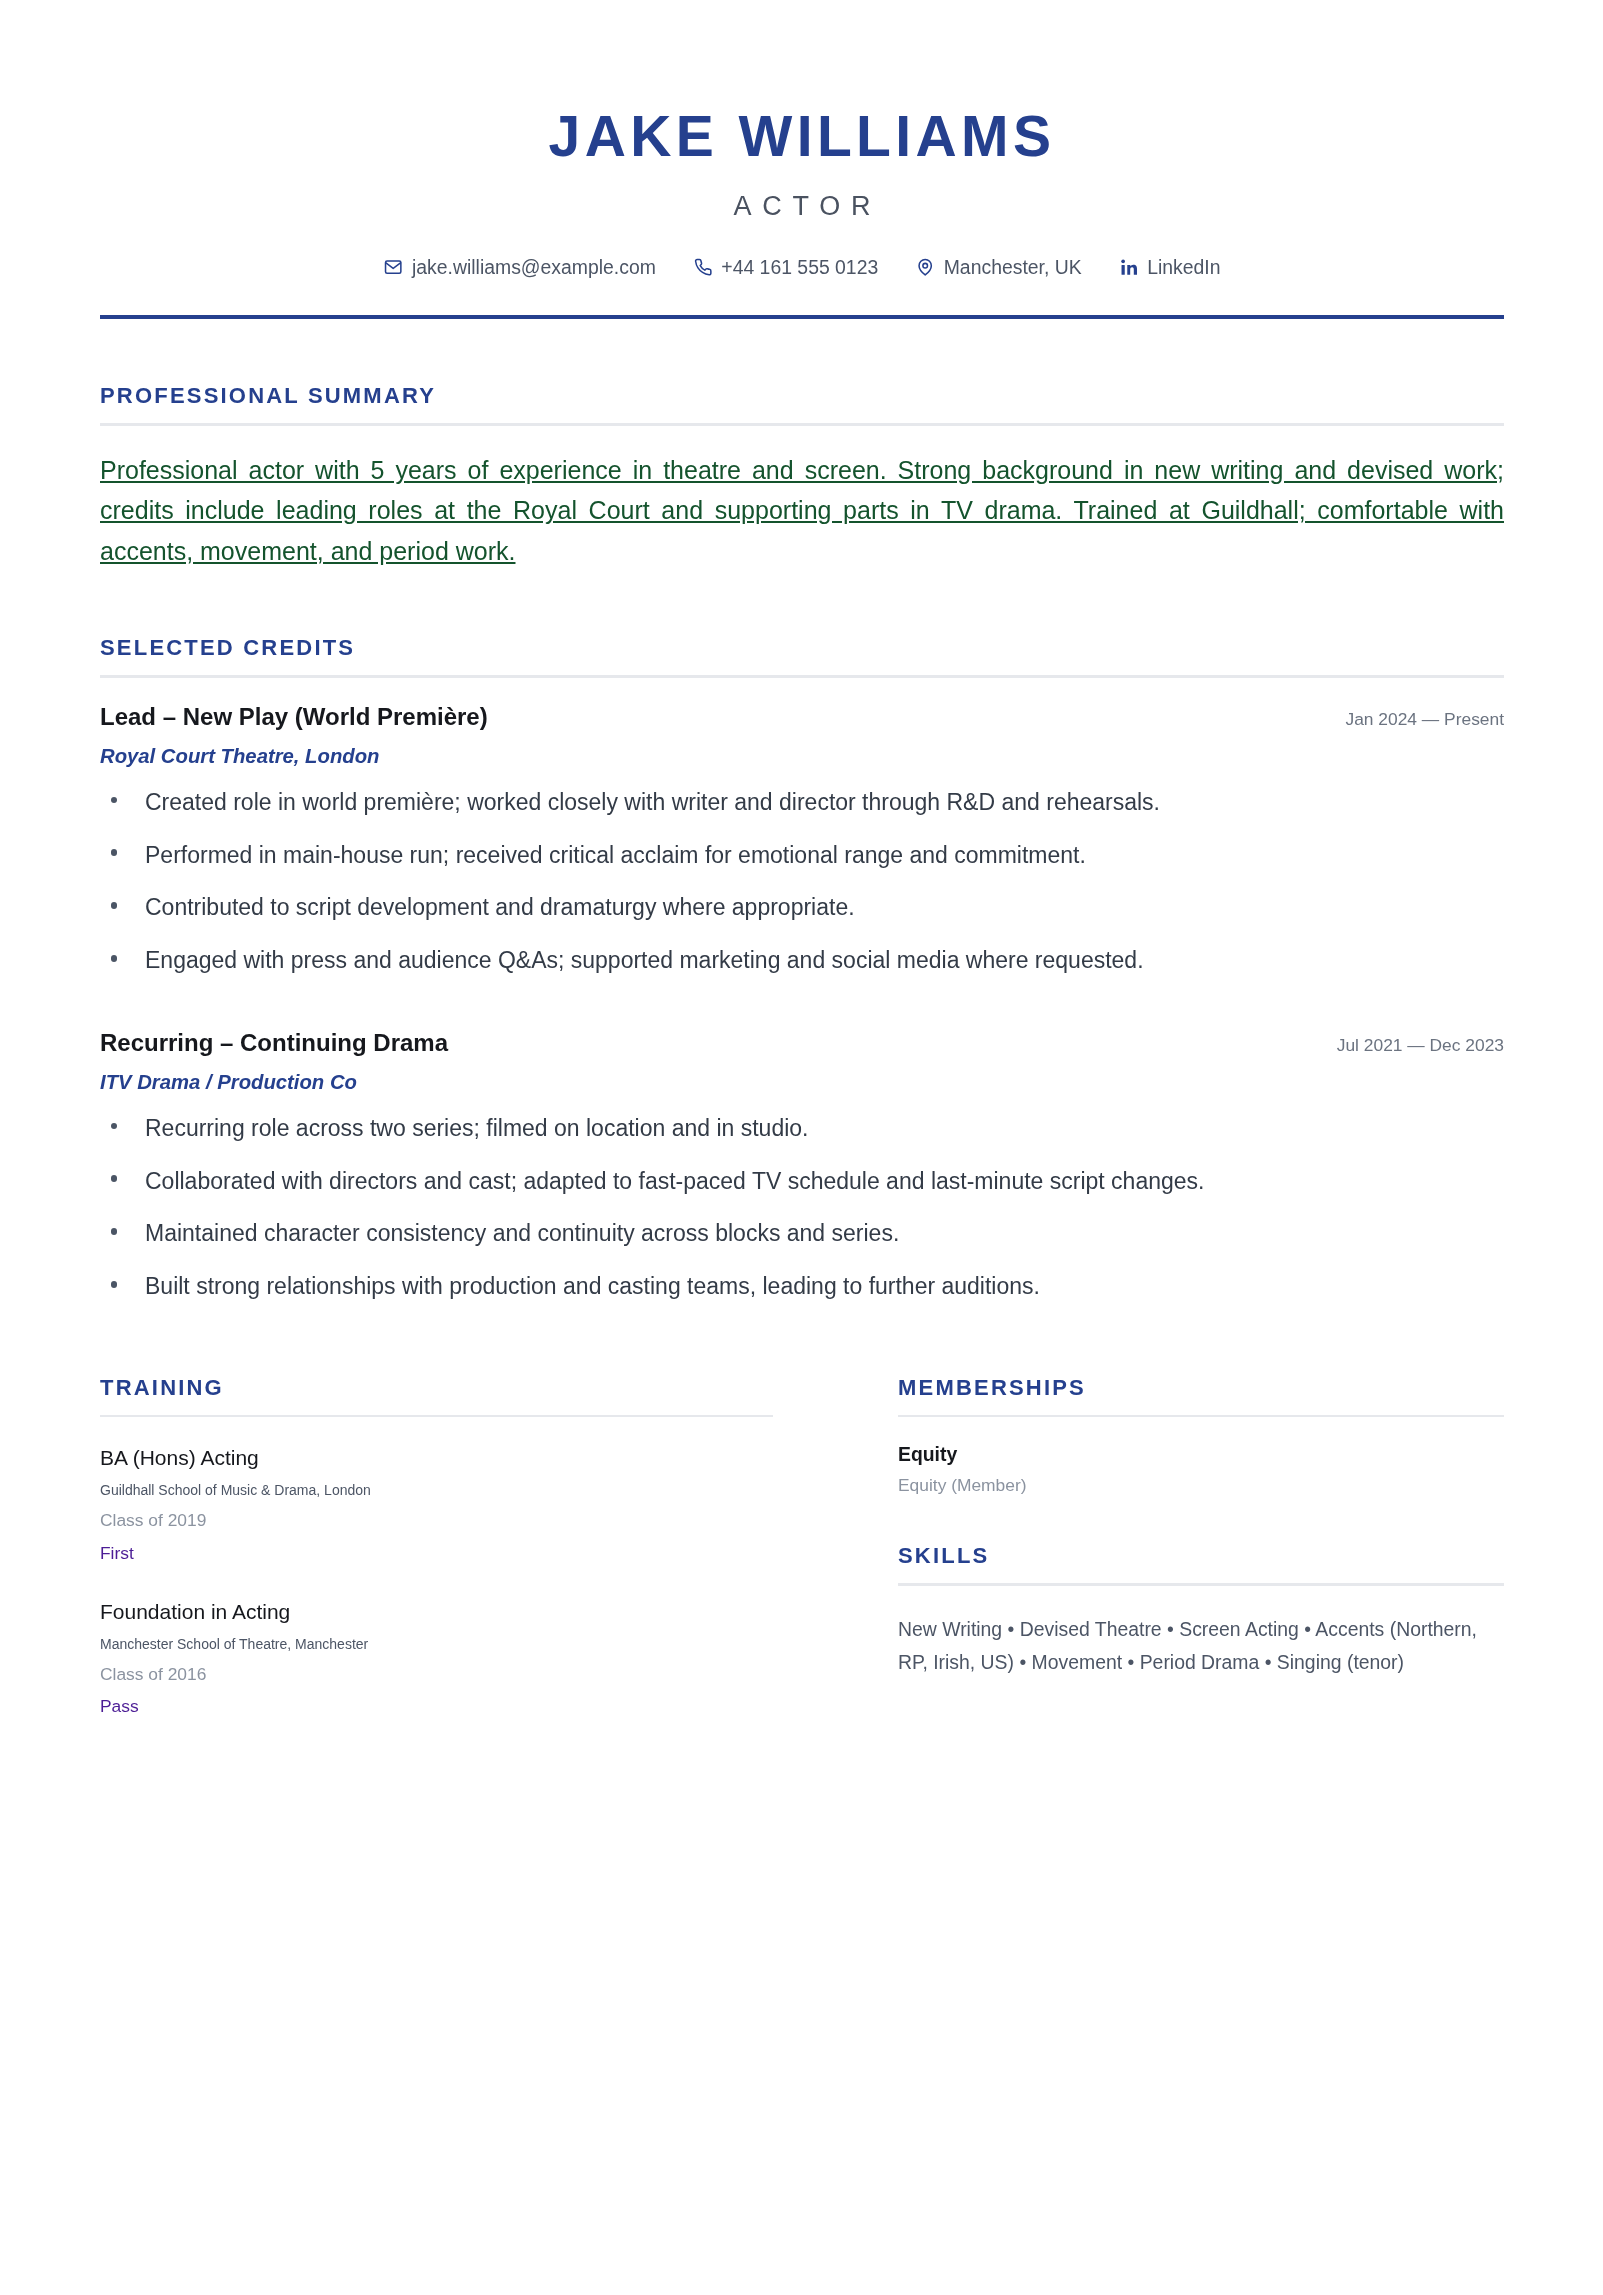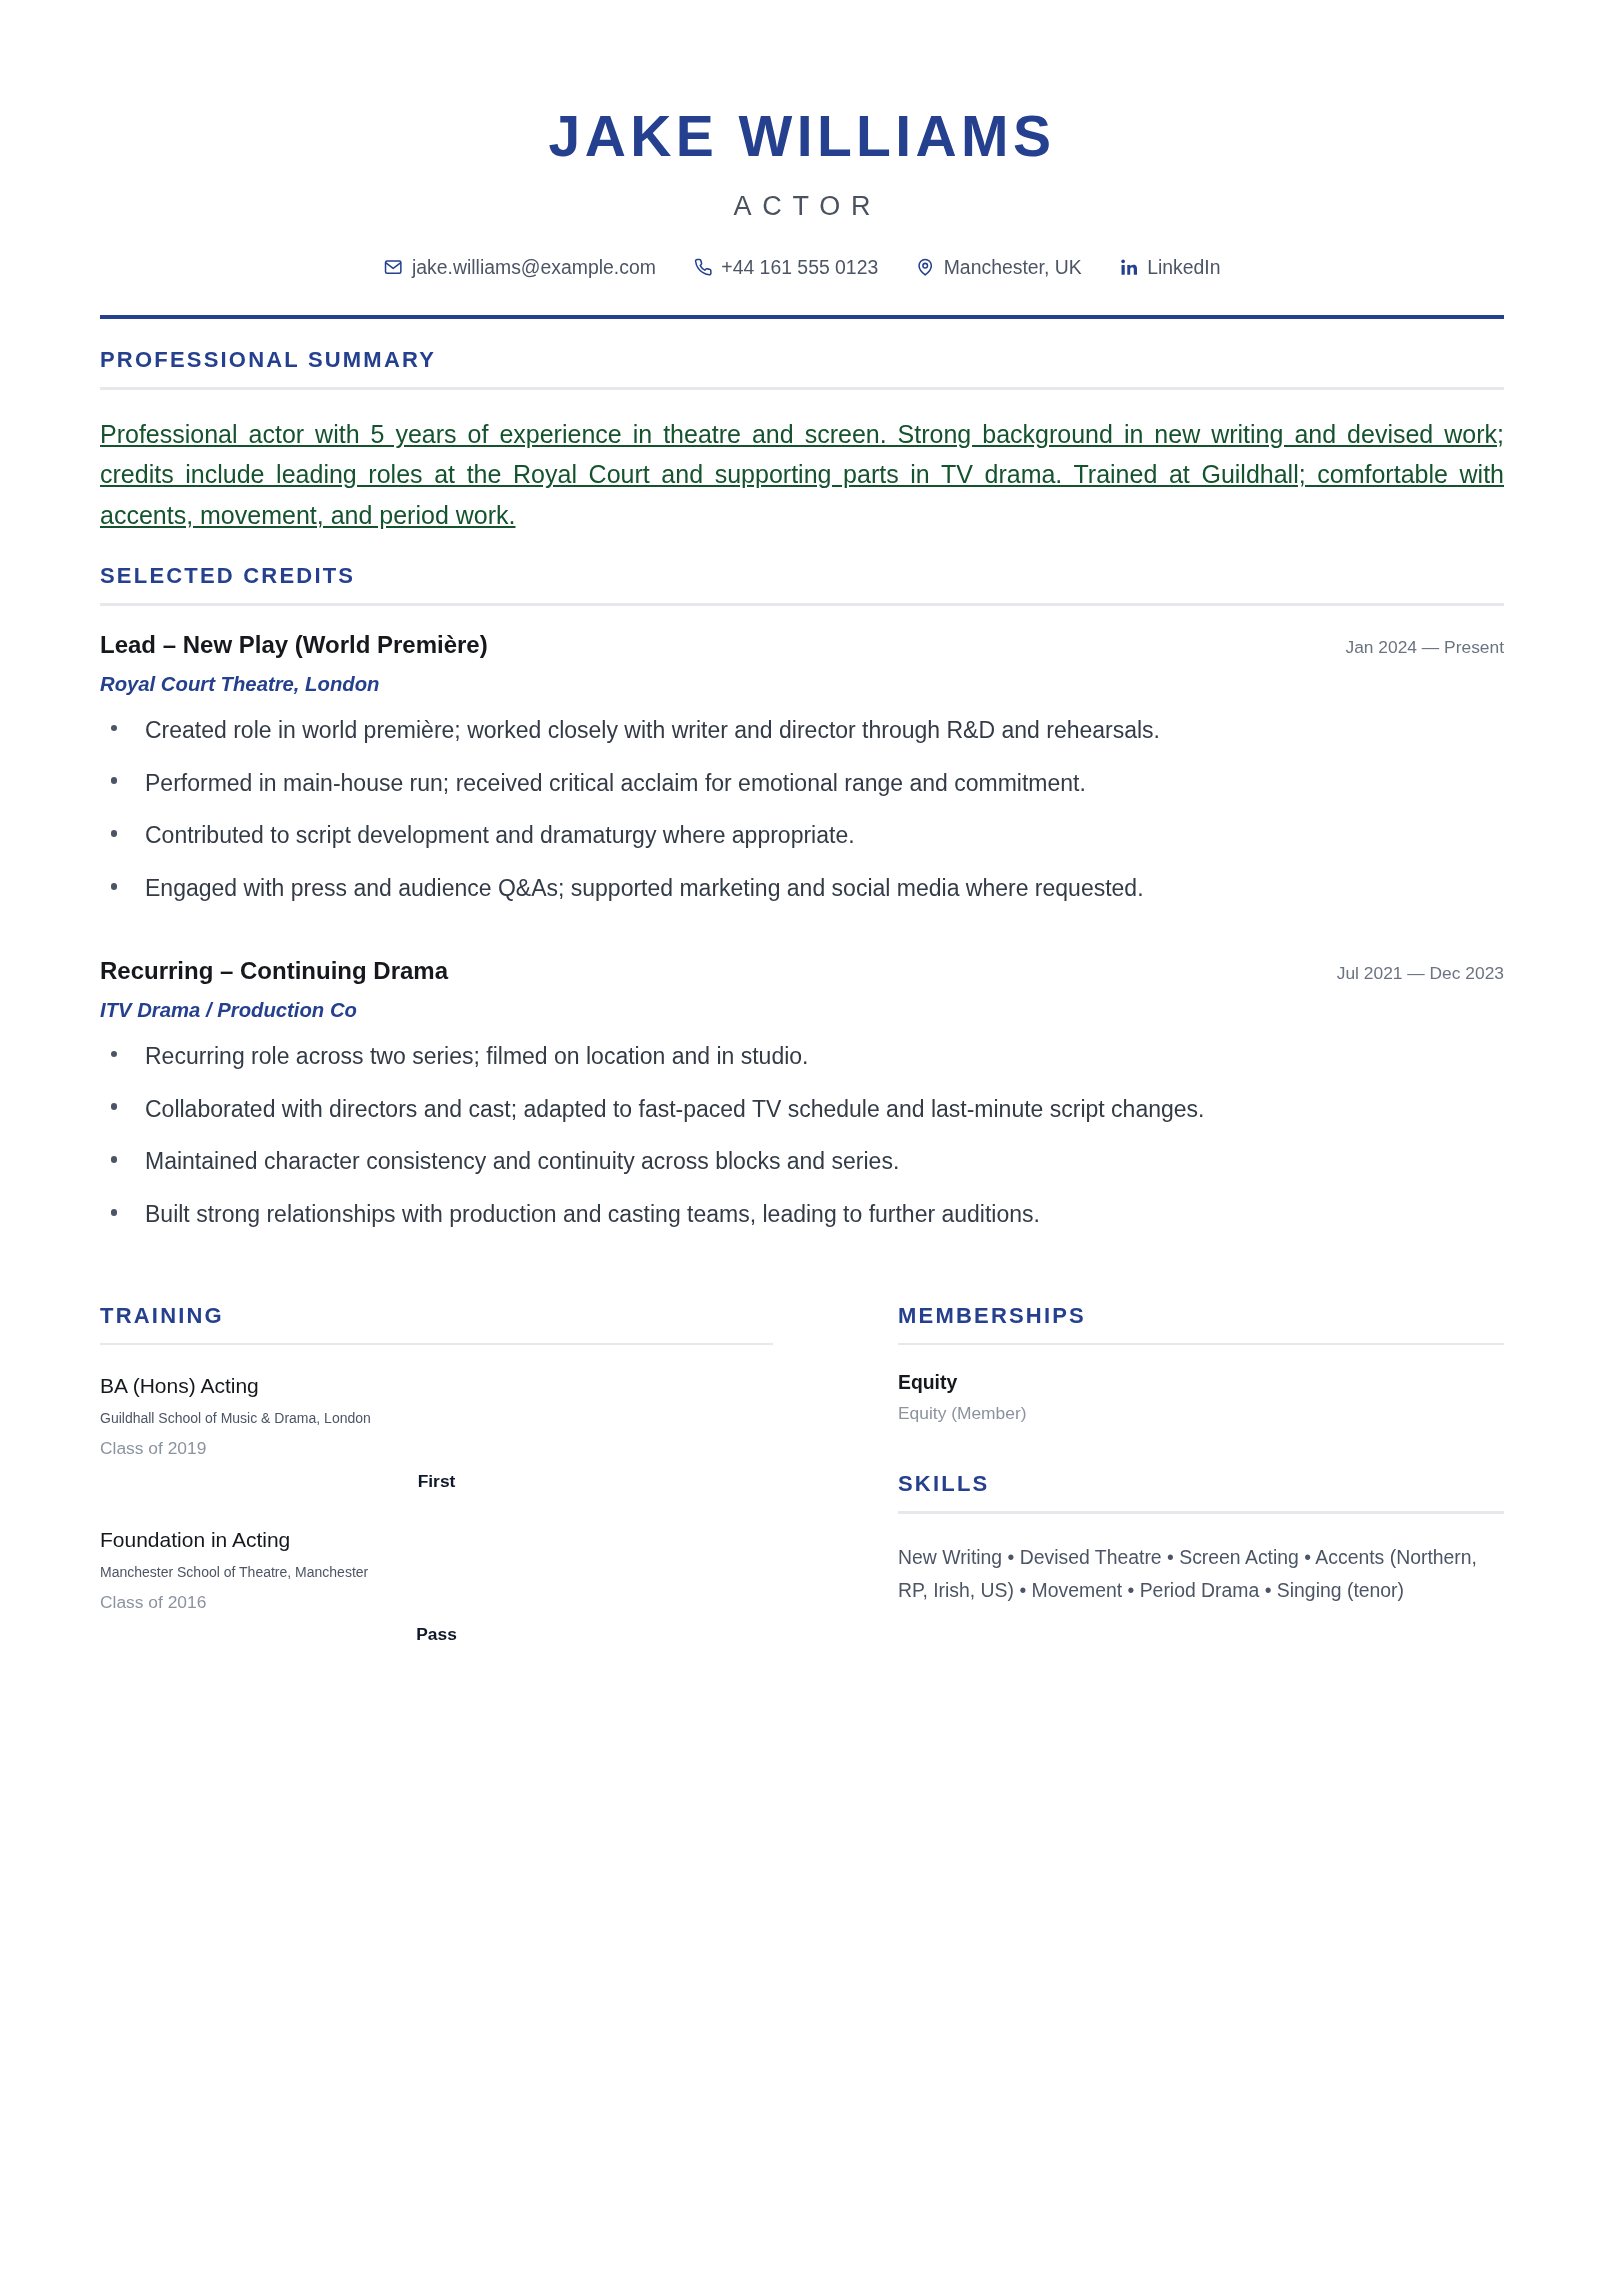--- a/index.html
+++ b/index.html
@@ -74,21 +74,21 @@
   }
   .contact-item .c-icon svg { display: block; }
   .header-rule {
     margin-top: 37px;
     height: 4.4px;
     background: #25408e;
     width: 100%;
   }
 
   
-  .section { margin-top: 30px; }
+  .section { margin-top: 66px; }
   .section-title {
     font-size: 22px;
     font-weight: 700;
     letter-spacing: 2.2px;
     color: #25408e;
     text-transform: uppercase;
     line-height: 1;
   }
   .section-rule {
     margin-top: 16px;
@@ -197,24 +197,23 @@
   }
   .edu-year {
     margin-top: 9.7px;
     font-size: 17.4px;
     color: #8b93a0;
     line-height: 1.3;
   }
   .edu-grade {
     margin-top: 9.7px;
     font-size: 17.4px;
-    font-weight: 700;
-    color: #0f172a;
-    line-height: 1.3;
-    text-align: center;
+    font-weight: 400;
+    color: #4c1d95;
+    line-height: 1.3;
   }
 
   .skills-text {
     margin-top: 27px;
     font-size: 19.4px;
     line-height: 1.72;
     color: #4c5565;
   }
 
   .member-item { margin-top: 25px; }

